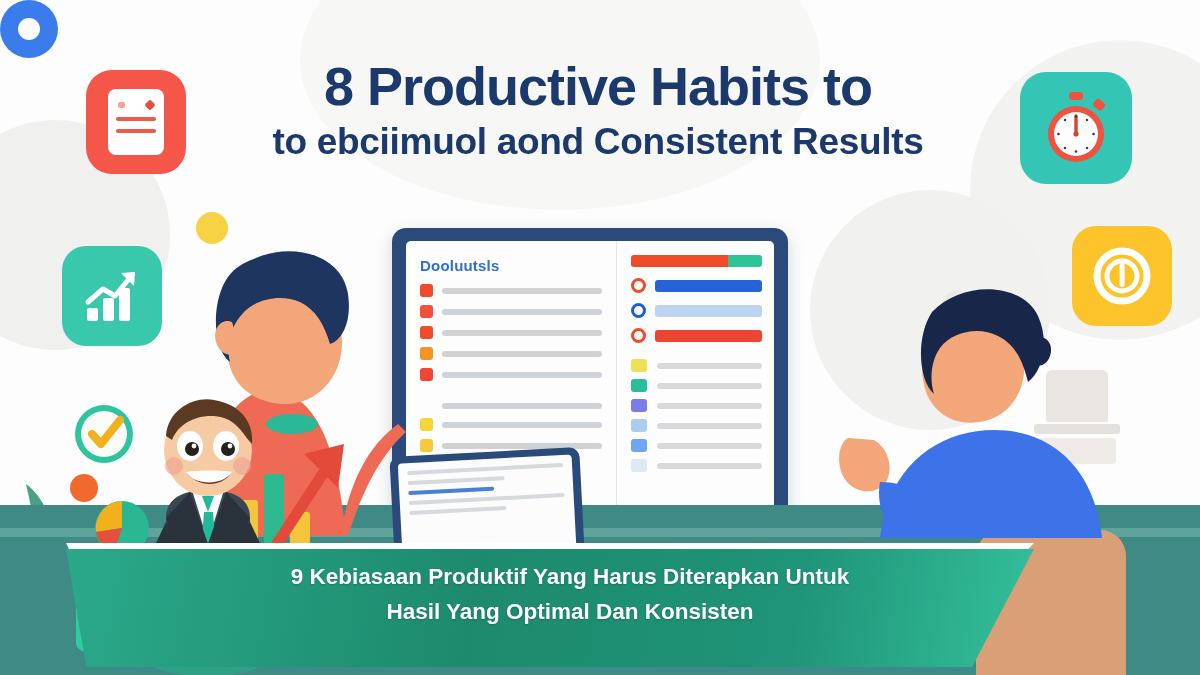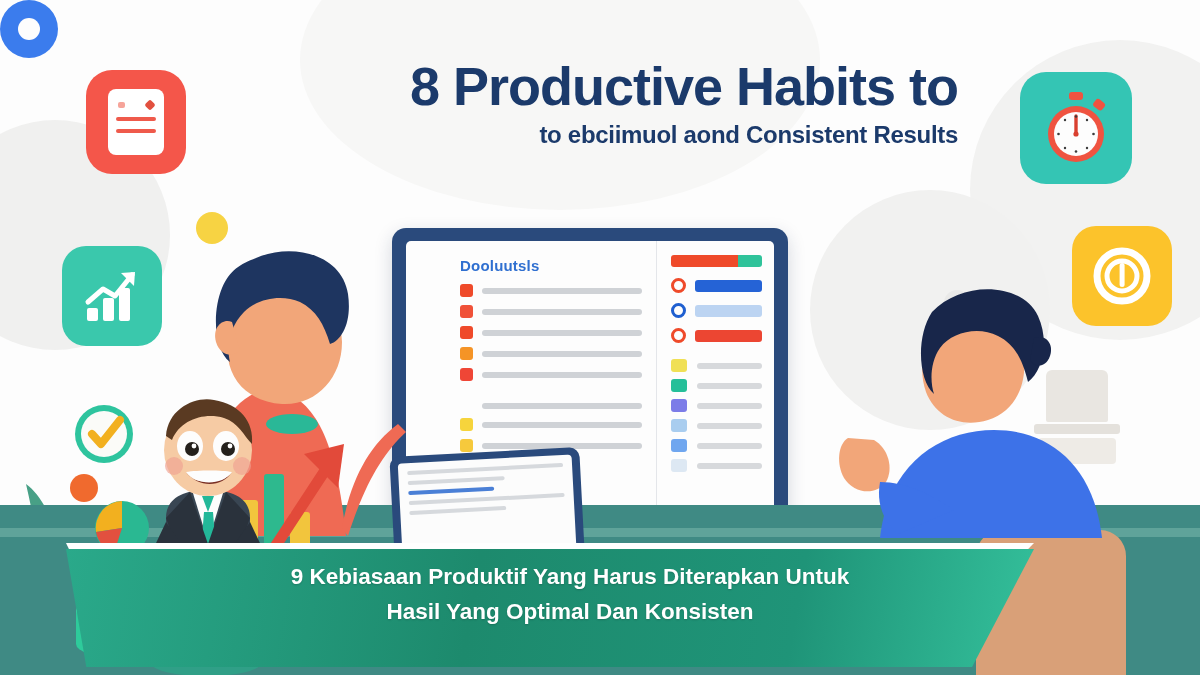--- a/index.html
+++ b/index.html
@@ -17,27 +17,27 @@
   .blob-tr { right:-70px; top:40px; width:300px; height:300px; background:#f2f2f1; }
   .blob-c  { left:300px; top:-90px; width:520px; height:300px; background:#f7f7f6; border-radius:50%; }
   .blob-rr { right:150px; top:190px; width:240px; height:240px; background:#f1f1f0; }
   .blob-sm { right:230px; top:290px; width:26px; height:26px; background:#e9e9e8; }
   .wall-shelf { position:absolute; background:#e9e6e1; border-radius:6px 6px 2px 2px; }
   .shelf-a { right:92px; top:370px; width:62px; height:52px; }
   .shelf-b { right:80px; top:424px; width:86px; height:10px; background:#e4e1dc; border-radius:3px; }
   .shelf-c { right:84px; top:438px; width:78px; height:26px; background:#eeebe6; border-radius:4px; }
 
   
-  .title-wrap { position:absolute; left:238px; top:58px; width:720px; text-align:right; }
+  .title-wrap { position:absolute; left:238px; top:58px; width:720px; text-align:center; }
   .title-main {
     font-size:54px; font-weight:bold; color:#1b3a6b; letter-spacing:-1px;
     line-height:1.05; white-space:nowrap;
   }
   .title-sub {
-    font-size:24px; font-weight:bold; color:#1b3a6b; margin-top:6px;
+    font-size:37px; font-weight:bold; color:#1b3a6b; margin-top:6px;
     letter-spacing:-.3px; white-space:nowrap;
   }
 
   
   .icard { position:absolute; border-radius:24px; display:flex; align-items:center; justify-content:center; }
   .icard-note   { left:86px;  top:70px;  width:100px; height:104px; background:#f4564a; border-radius:26px; }
   .icard-chart  { left:62px;  top:246px; width:100px; height:100px; background:#3ac8ac; border-radius:24px; }
   .icard-timer  { right:68px; top:72px;  width:112px; height:112px; background:#34c5b4; border-radius:26px; }
   .icard-power  { right:28px; top:226px; width:100px; height:100px; background:#fcc32b; border-radius:24px; }
 
@@ -63,21 +63,21 @@
   
   .monitor { position:absolute; left:392px; top:228px; width:396px; height:300px; }
   .mon-frame {
     position:absolute; inset:0; background:#2a4a7c; border-radius:14px;
     box-shadow:0 6px 18px rgba(20,40,80,.18);
   }
   .mon-screen {
     position:absolute; left:14px; top:13px; right:14px; bottom:16px;
     background:#fdfdfd; border-radius:5px; overflow:hidden; display:flex;
   }
-  .mon-left { width:57%; padding:16px 14px 0 14px; position:relative;margin-left:40px; }
+  .mon-left { width:57%; padding:16px 14px 0 14px; position:relative; }
   .mon-divider { width:1px; background:#e4e6ea; }
   .mon-right { flex:1; padding:14px 12px 0 14px; }
 
   .mon-head { font-size:15px; font-weight:bold; color:#2f6fd0; letter-spacing:.2px; margin-bottom:10px;
               filter:blur(.25px); }
   .chk-row { display:flex; align-items:center; gap:9px; margin-bottom:8px; }
   .chk-box { width:13px; height:13px; border-radius:3px; flex:none; }
   .chk-bar { height:6px; border-radius:3px; background:#cfd2d6; flex:1; }
   .plain-row { margin-bottom:9px; margin-left:22px; height:6px; border-radius:3px; background:#cfd2d6; }
 

